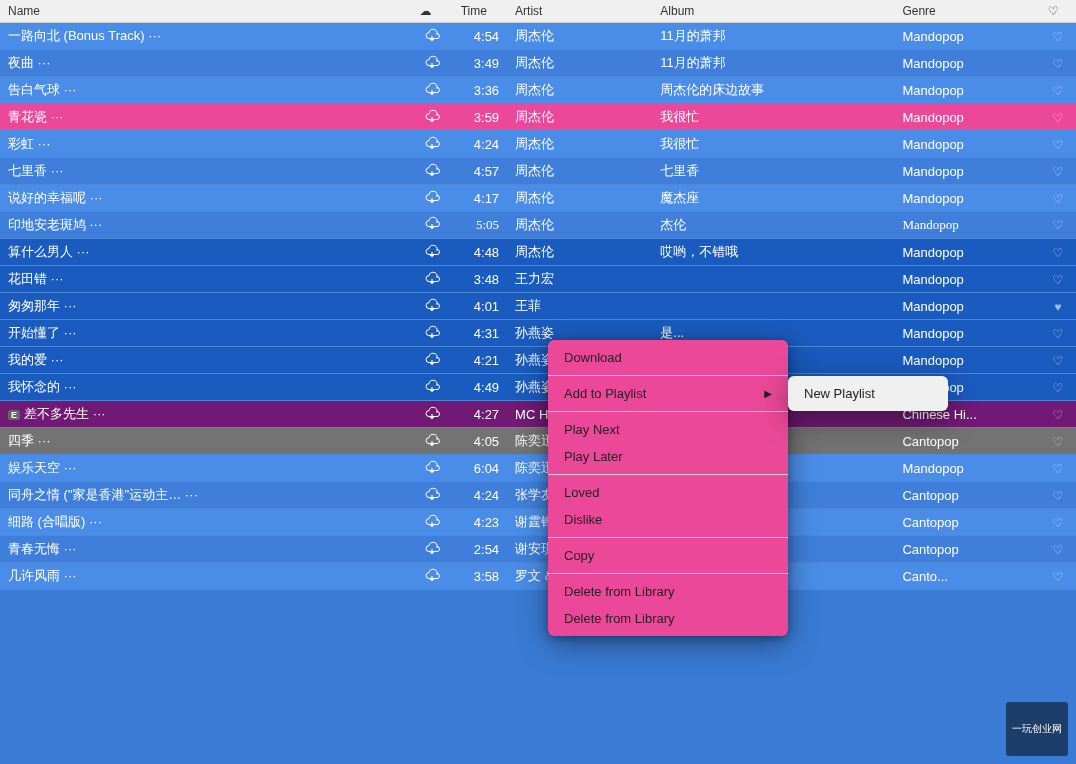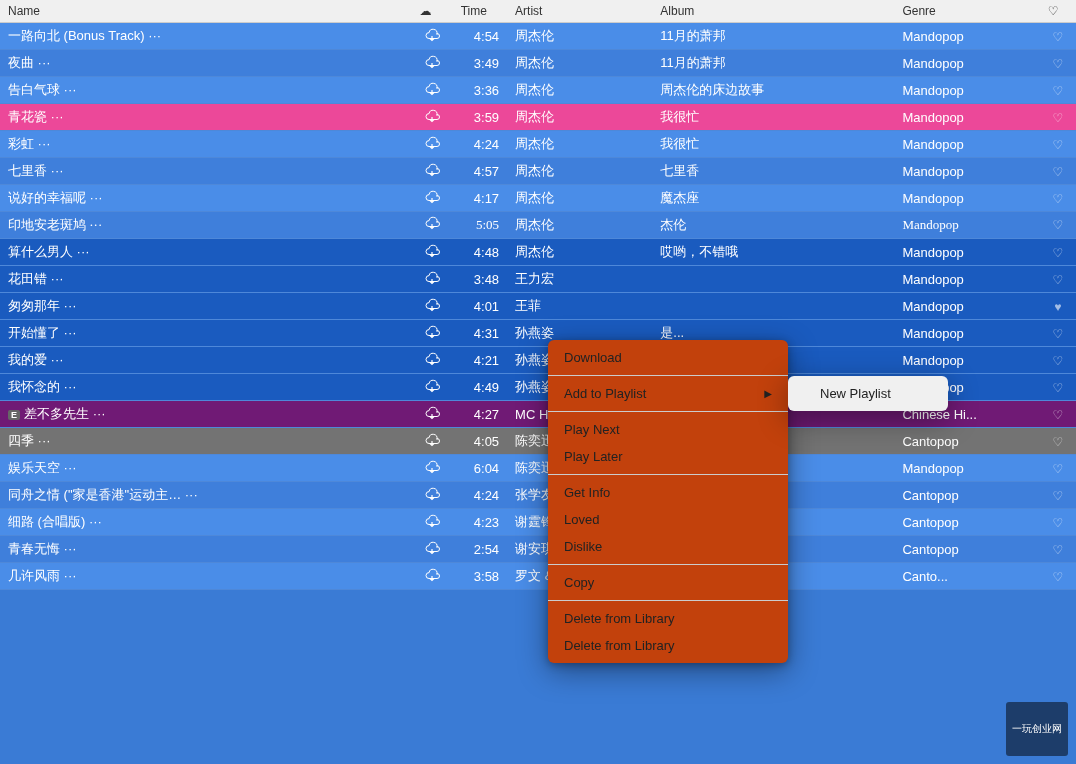--- a/index.html
+++ b/index.html
@@ -81,21 +81,21 @@
     .context-menu-overlay {
       position: absolute;
       top: 0; left: 0; right: 0; bottom: 0;
       z-index: 100;
     }
 
     .context-menu {
       position: absolute;
       top: 340px;
       left: 548px;
-      background: #c2410c;
+      background: #ec4899;
       border-radius: 6px;
       box-shadow: 0 8px 30px rgba(0,0,0,0.4), 0 2px 8px rgba(0,0,0,0.3);
       padding: 4px 0;
       min-width: 240px;
       z-index: 200;
     }
 
     .menu-item {
       padding: 6px 16px;
       cursor: pointer;
@@ -127,21 +127,20 @@
       background: #f0f0f0;
       border-radius: 6px;
       box-shadow: 0 8px 30px rgba(0,0,0,0.4);
       padding: 4px 0;
       min-width: 160px;
       z-index: 300;
     }
 
     .submenu .menu-item {
       justify-content: flex-start;
-      margin-left: 16px;
     }
 
     .table-container {
       overflow: hidden;
       height: 679px;
     }
 
     .watermark {
       position: absolute;
       bottom: 8px;
@@ -456,21 +455,20 @@
       <span>Add to Playlist</span>
 
       <div class="submenu">
         <div class="menu-item">New Playlist</div>
       </div>
     </div>
     <div class="menu-separator"></div>
     <div class="menu-item">Play Next</div>
     <div class="menu-item">Play Later</div>
     <div class="menu-separator"></div>
-    <div class="menu-item">Get Info</div>
     <div class="menu-item">Loved</div>
     <div class="menu-item">Dislike</div>
     <div class="menu-separator"></div>
     <div class="menu-item">Copy</div>
     <div class="menu-separator"></div>
     <div class="menu-item">Delete from Library</div>
     <div class="menu-item">Delete from Library</div>
   </div>
 </div>
 

